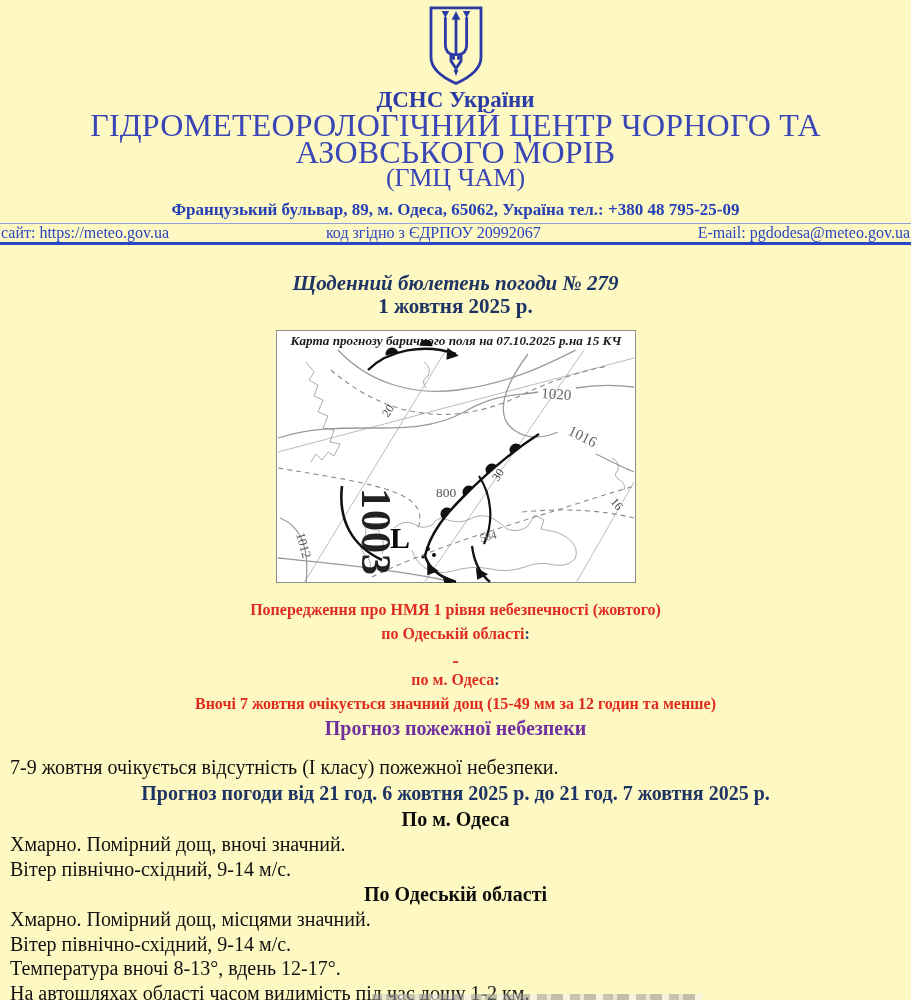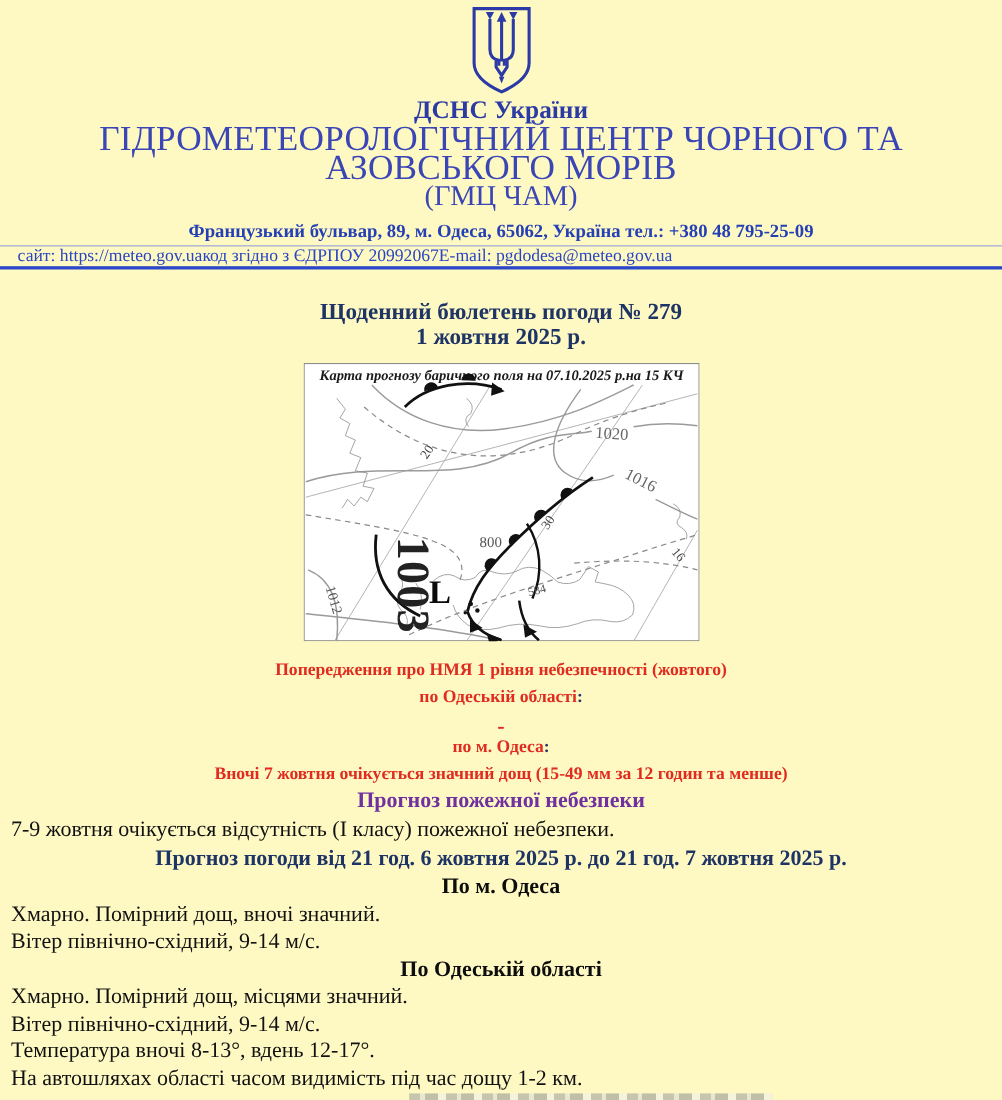--- a/index.html
+++ b/index.html
@@ -8,26 +8,26 @@
     background:#fef9c3; font-family:"Liberation Serif", serif; color:#111;
   }
   .center{text-align:center;}
   .emblem-wrap{display:flex; justify-content:center; margin-top:6px;}
   .org-short{color:#2b3aa5; font-weight:bold; font-size:23px; line-height:24px; margin-top:2px;}
   .org-full{color:#3a46b5; font-size:32px; line-height:27px; letter-spacing:0.2px;}
   .org-abbr{color:#3a46b5; font-size:26px; line-height:23px;}
   .address{color:#2540b5; font-weight:bold; font-size:17px; line-height:20px; margin-top:11px;}
   .rule-thin{height:1px; background:#93a0dc; margin-top:3px;}
   .inforow{
-    display:flex; justify-content:flex-start; align-items:center;
-    padding:0 16px; height:18px; font-size:16px; color:#2945c4;
+    display:flex; justify-content:space-between; align-items:center;
+    padding:0 1px; height:18px; font-size:16px; color:#2945c4;
   }
   .inforow .item{white-space:nowrap;}
   .rule-thick{height:3px; background:#2b46c8;}
-  .bulletin-title{color:#1e3465; font-weight:bold; font-size:21px; line-height:23px; margin-top:27px;}
+  .bulletin-title{color:#1e3465; font-weight:bold; font-size:21px; line-height:23px; margin-top:27px;font-style:italic;}
   .bulletin-date{color:#1e3465; font-weight:bold; font-size:21px; line-height:23px;}
   .map-wrap{display:flex; justify-content:center; margin-top:12px;}
   .red{color:#e02b20; font-weight:bold; font-size:16px; line-height:24px;}
   .red.first{margin-top:15px;}
   .dash-line{line-height:16px; margin-top:6px; font-size:20px;}
   .navy-colon{color:#1e3465;}
   .purple{color:#7030a0; font-weight:bold; font-size:20px; line-height:25px;}
   .body-line{font-size:20px; line-height:24.5px; padding-left:10px;}
   .section-head{font-weight:bold; font-size:20px; line-height:26px; text-align:center; color:#0d0d0d;}
   .navy-title{color:#1e3465; font-weight:bold; font-size:20px; line-height:26px; text-align:center;}
@@ -154,21 +154,21 @@
     </svg>
   </div>
 
   <div class="center red first">Попередження про НМЯ 1 рівня небезпечності (жовтого)</div>
   <div class="center red"><span>по Одеській області</span><span class="navy-colon">:</span></div>
   <div class="center red dash-line">-</div>
   <div class="center red"><span>по м. Одеса</span><span class="navy-colon">:</span></div>
   <div class="center red">Вночі 7 жовтня очікується значний дощ (15-49 мм за 12 годин та менше)</div>
 
   <div class="center purple">Прогноз пожежної небезпеки</div>
-  <div class="body-line" style="line-height:26px;">7-9 жовтня очікується відсутність (І класу) пожежної небезпеки.</div>
+  <div class="body-line" style="line-height:26px;margin-top:13px;">7-9 жовтня очікується відсутність (І класу) пожежної небезпеки.</div>
 
   <div class="navy-title">Прогноз погоди від 21 год. 6 жовтня 2025 р. до 21 год. 7 жовтня 2025 р.</div>
 
   <div class="section-head">По м. Одеса</div>
   <div class="body-line">Хмарно. Помірний дощ, вночі значний.</div>
   <div class="body-line">Вітер північно-східний, 9-14 м/с.</div>
 
   <div class="section-head">По Одеській області</div>
   <div class="body-line">Хмарно. Помірний дощ,  місцями значний.</div>
   <div class="body-line">Вітер північно-східний, 9-14 м/с.</div>

